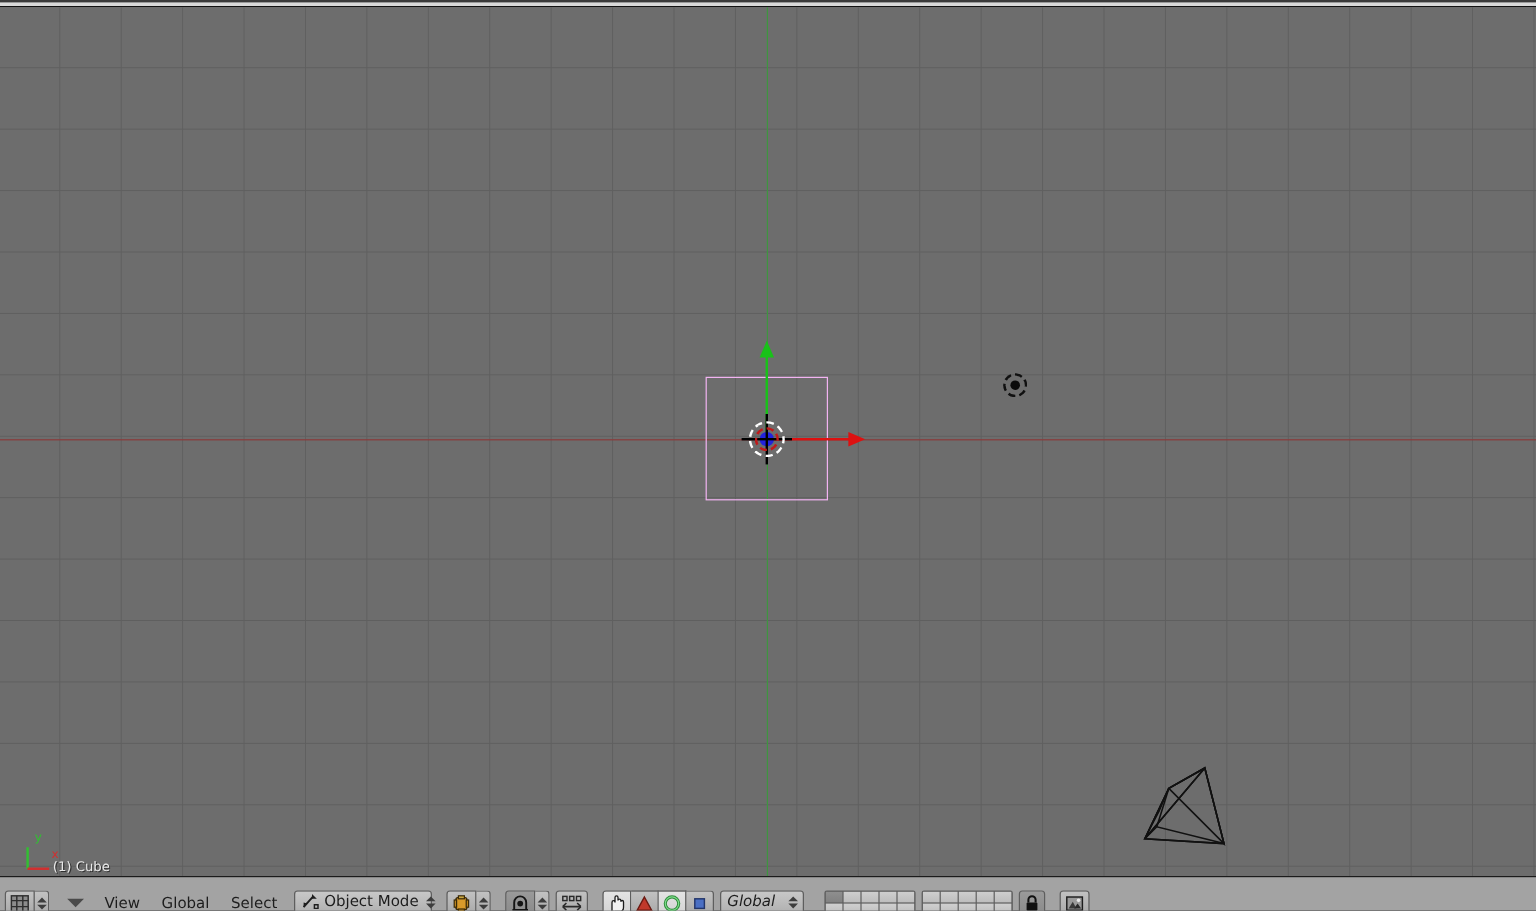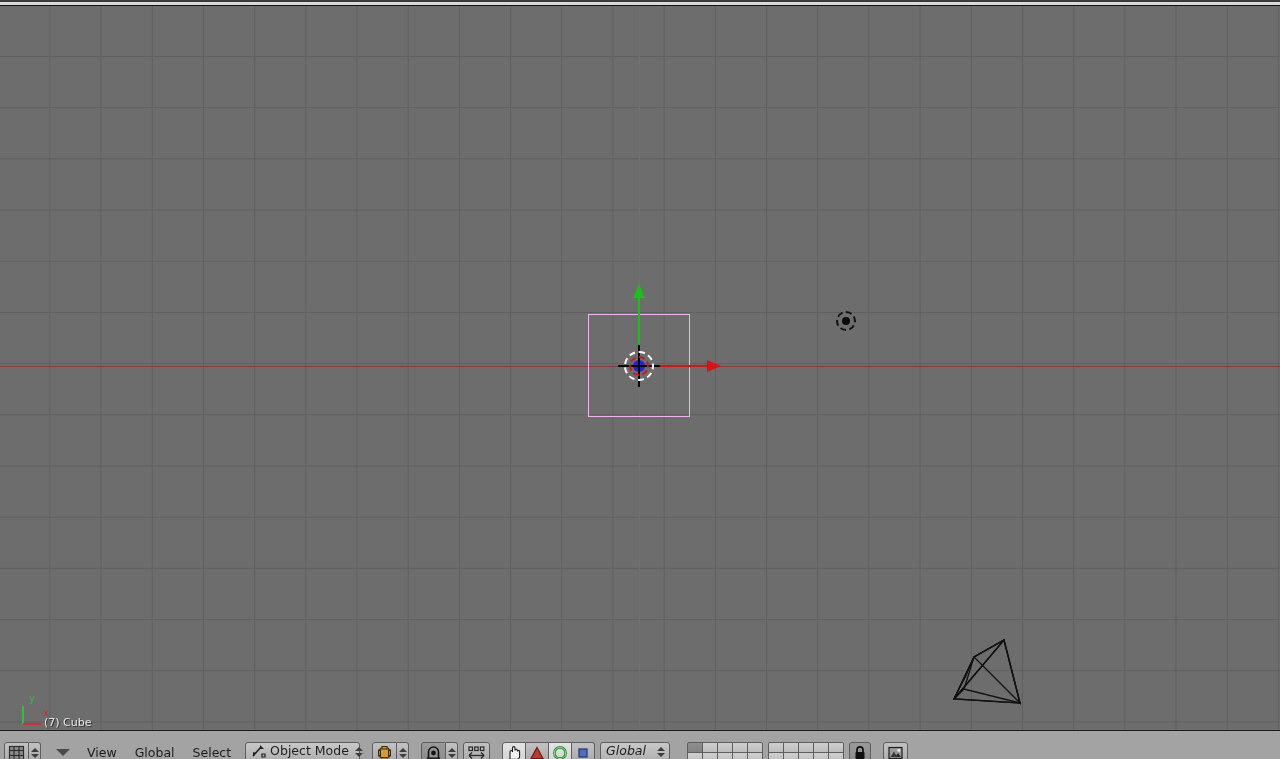--- a/index.html
+++ b/index.html
@@ -361,21 +361,21 @@
 
     <div class="mini-axis">
       <svg width="46" height="32" viewBox="0 0 46 32">
         <line x1="5" y1="28" x2="5" y2="10" stroke="#31c031" stroke-width="2"></line>
         <line x1="5" y1="28" x2="23" y2="28" stroke="#d03030" stroke-width="2"></line>
       </svg>
       <span class="lbl lbl-y">y</span>
       <span class="lbl lbl-x">x</span>
     </div>
 
-    <div class="obj-info">(7) Cube</div>
+    <div class="obj-info">(1) Cube</div>
 
   </div>
 
   <div class="header">
 
     <div class="btn icon-only" style="border-radius:3px 0 0 3px;">
       <svg class="ico" width="17" height="16" viewBox="0 0 17 16">
         <rect x="1.5" y="1.5" width="14" height="13" fill="#8c8c8c" stroke="#2e2e2e" stroke-width="1.2"></rect>
         <line x1="6" y1="1.5" x2="6" y2="14.5" stroke="#2e2e2e" stroke-width="1.2"></line>
         <line x1="11" y1="1.5" x2="11" y2="14.5" stroke="#2e2e2e" stroke-width="1.2"></line>

